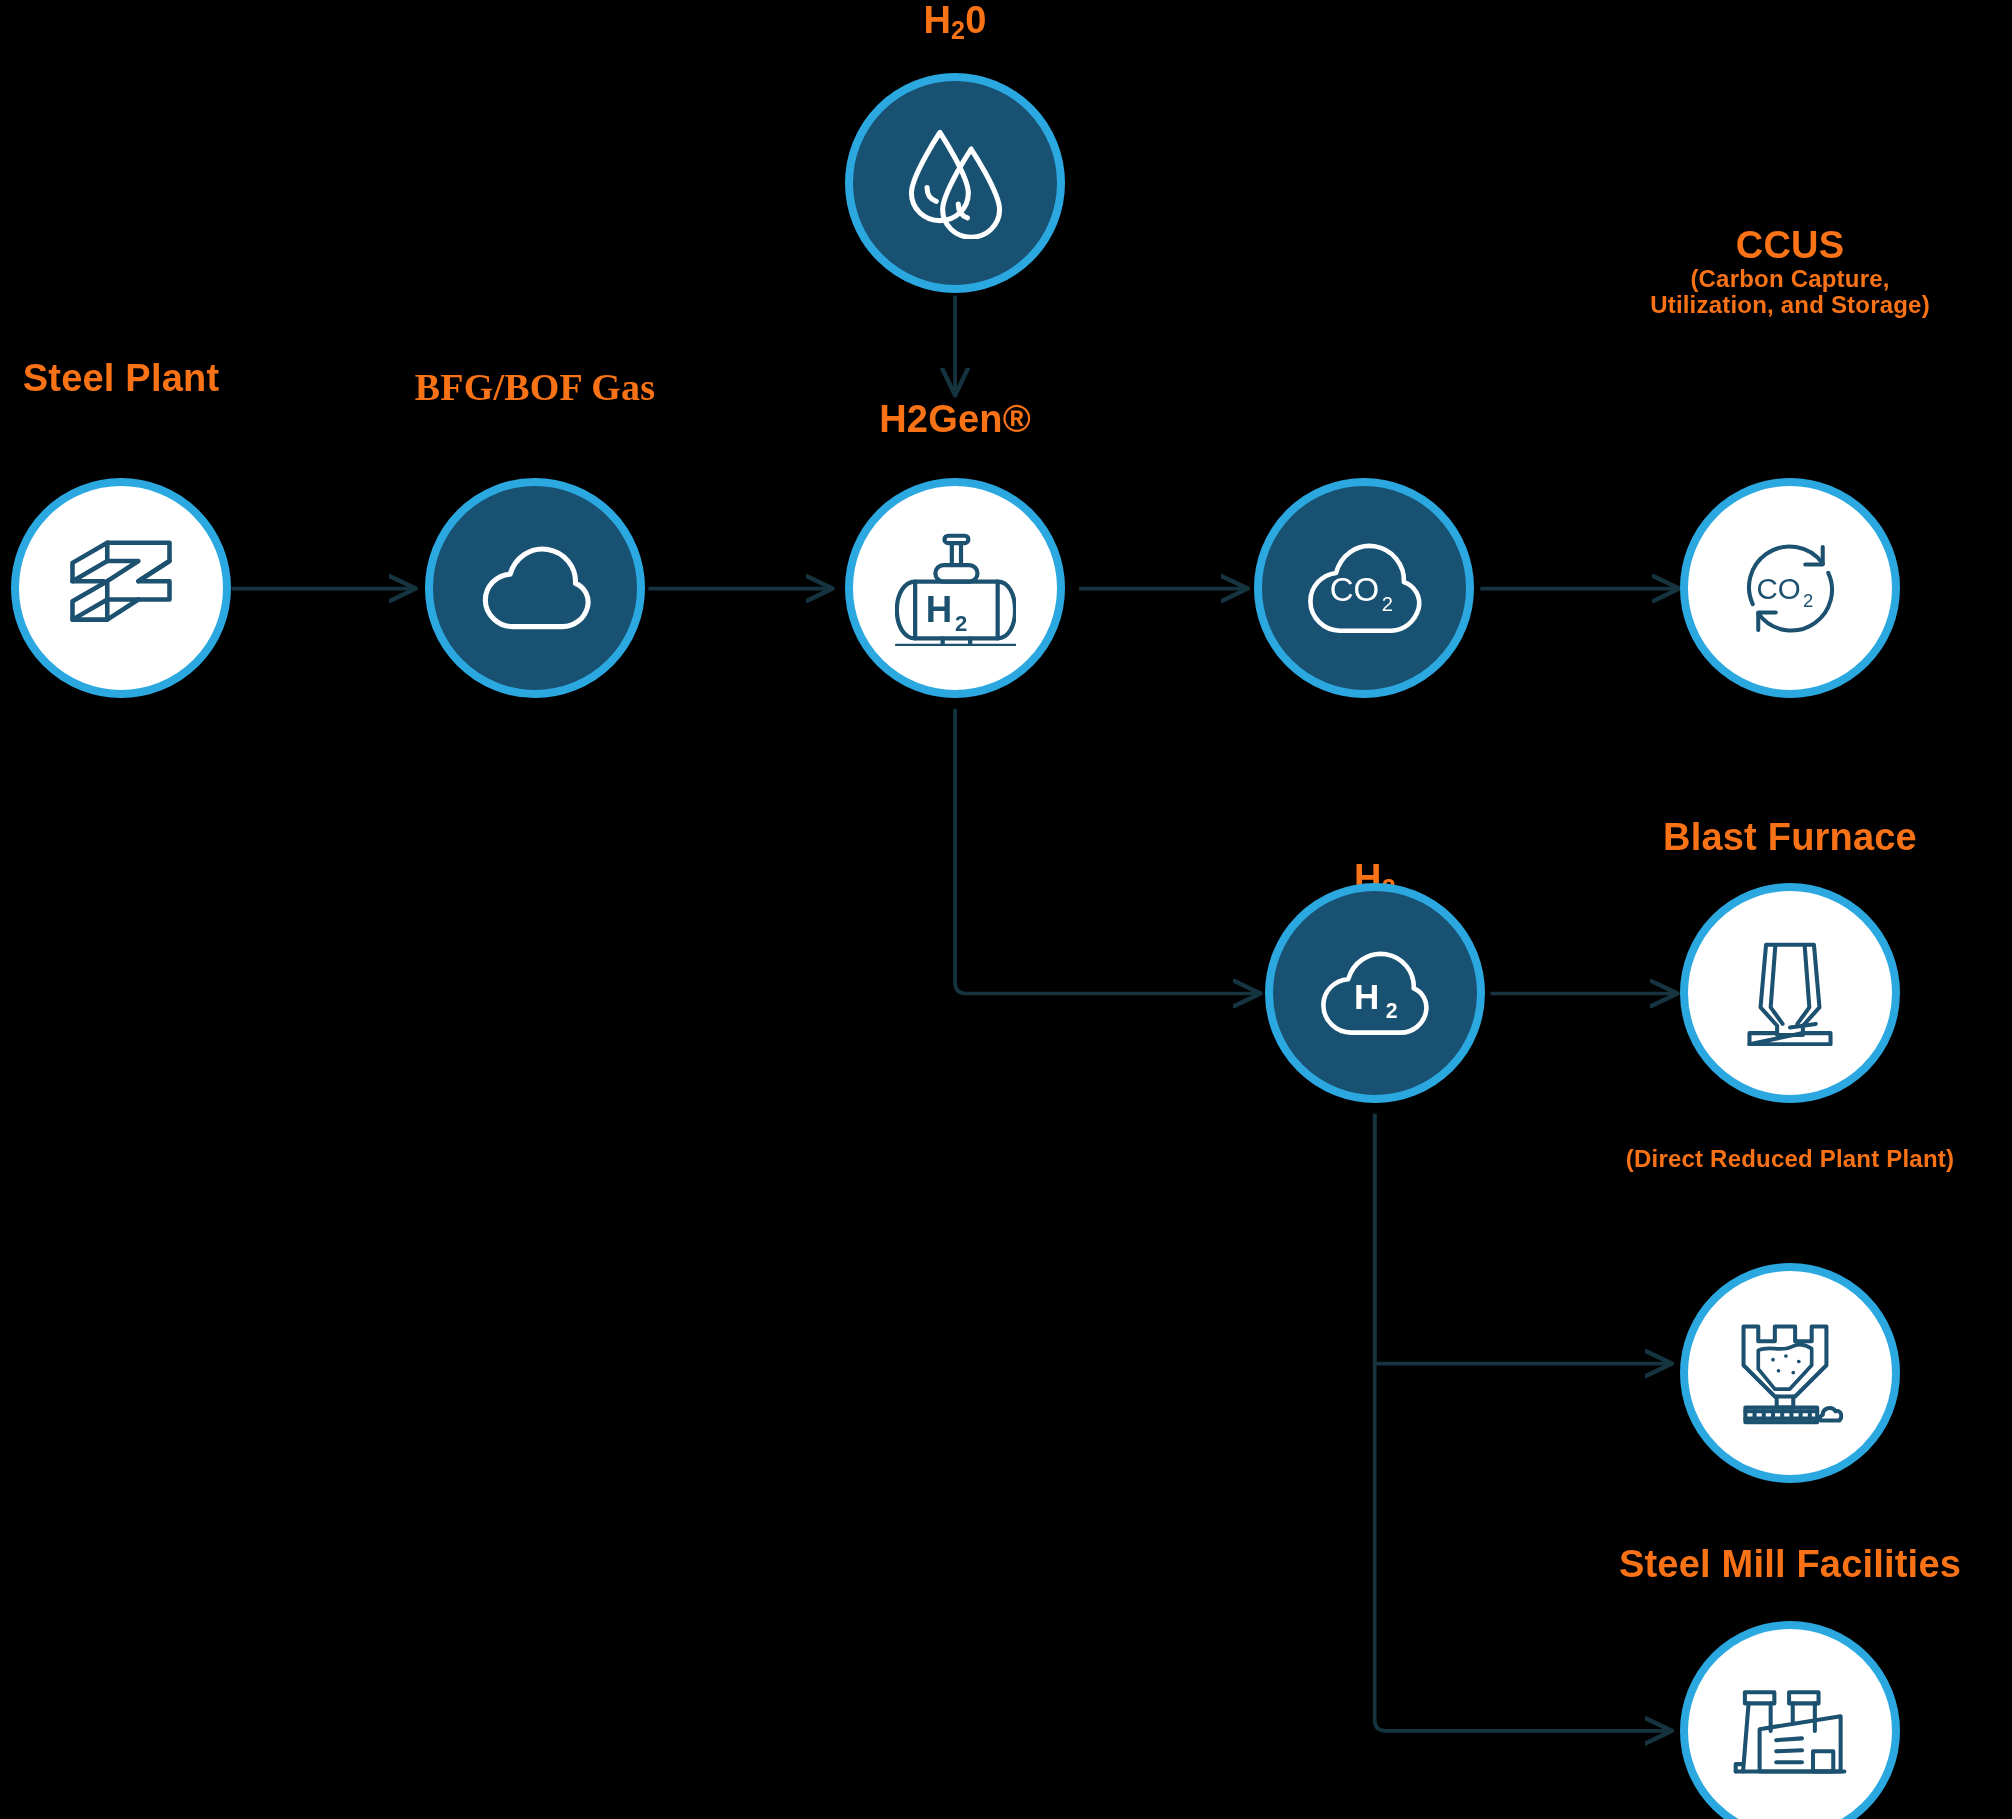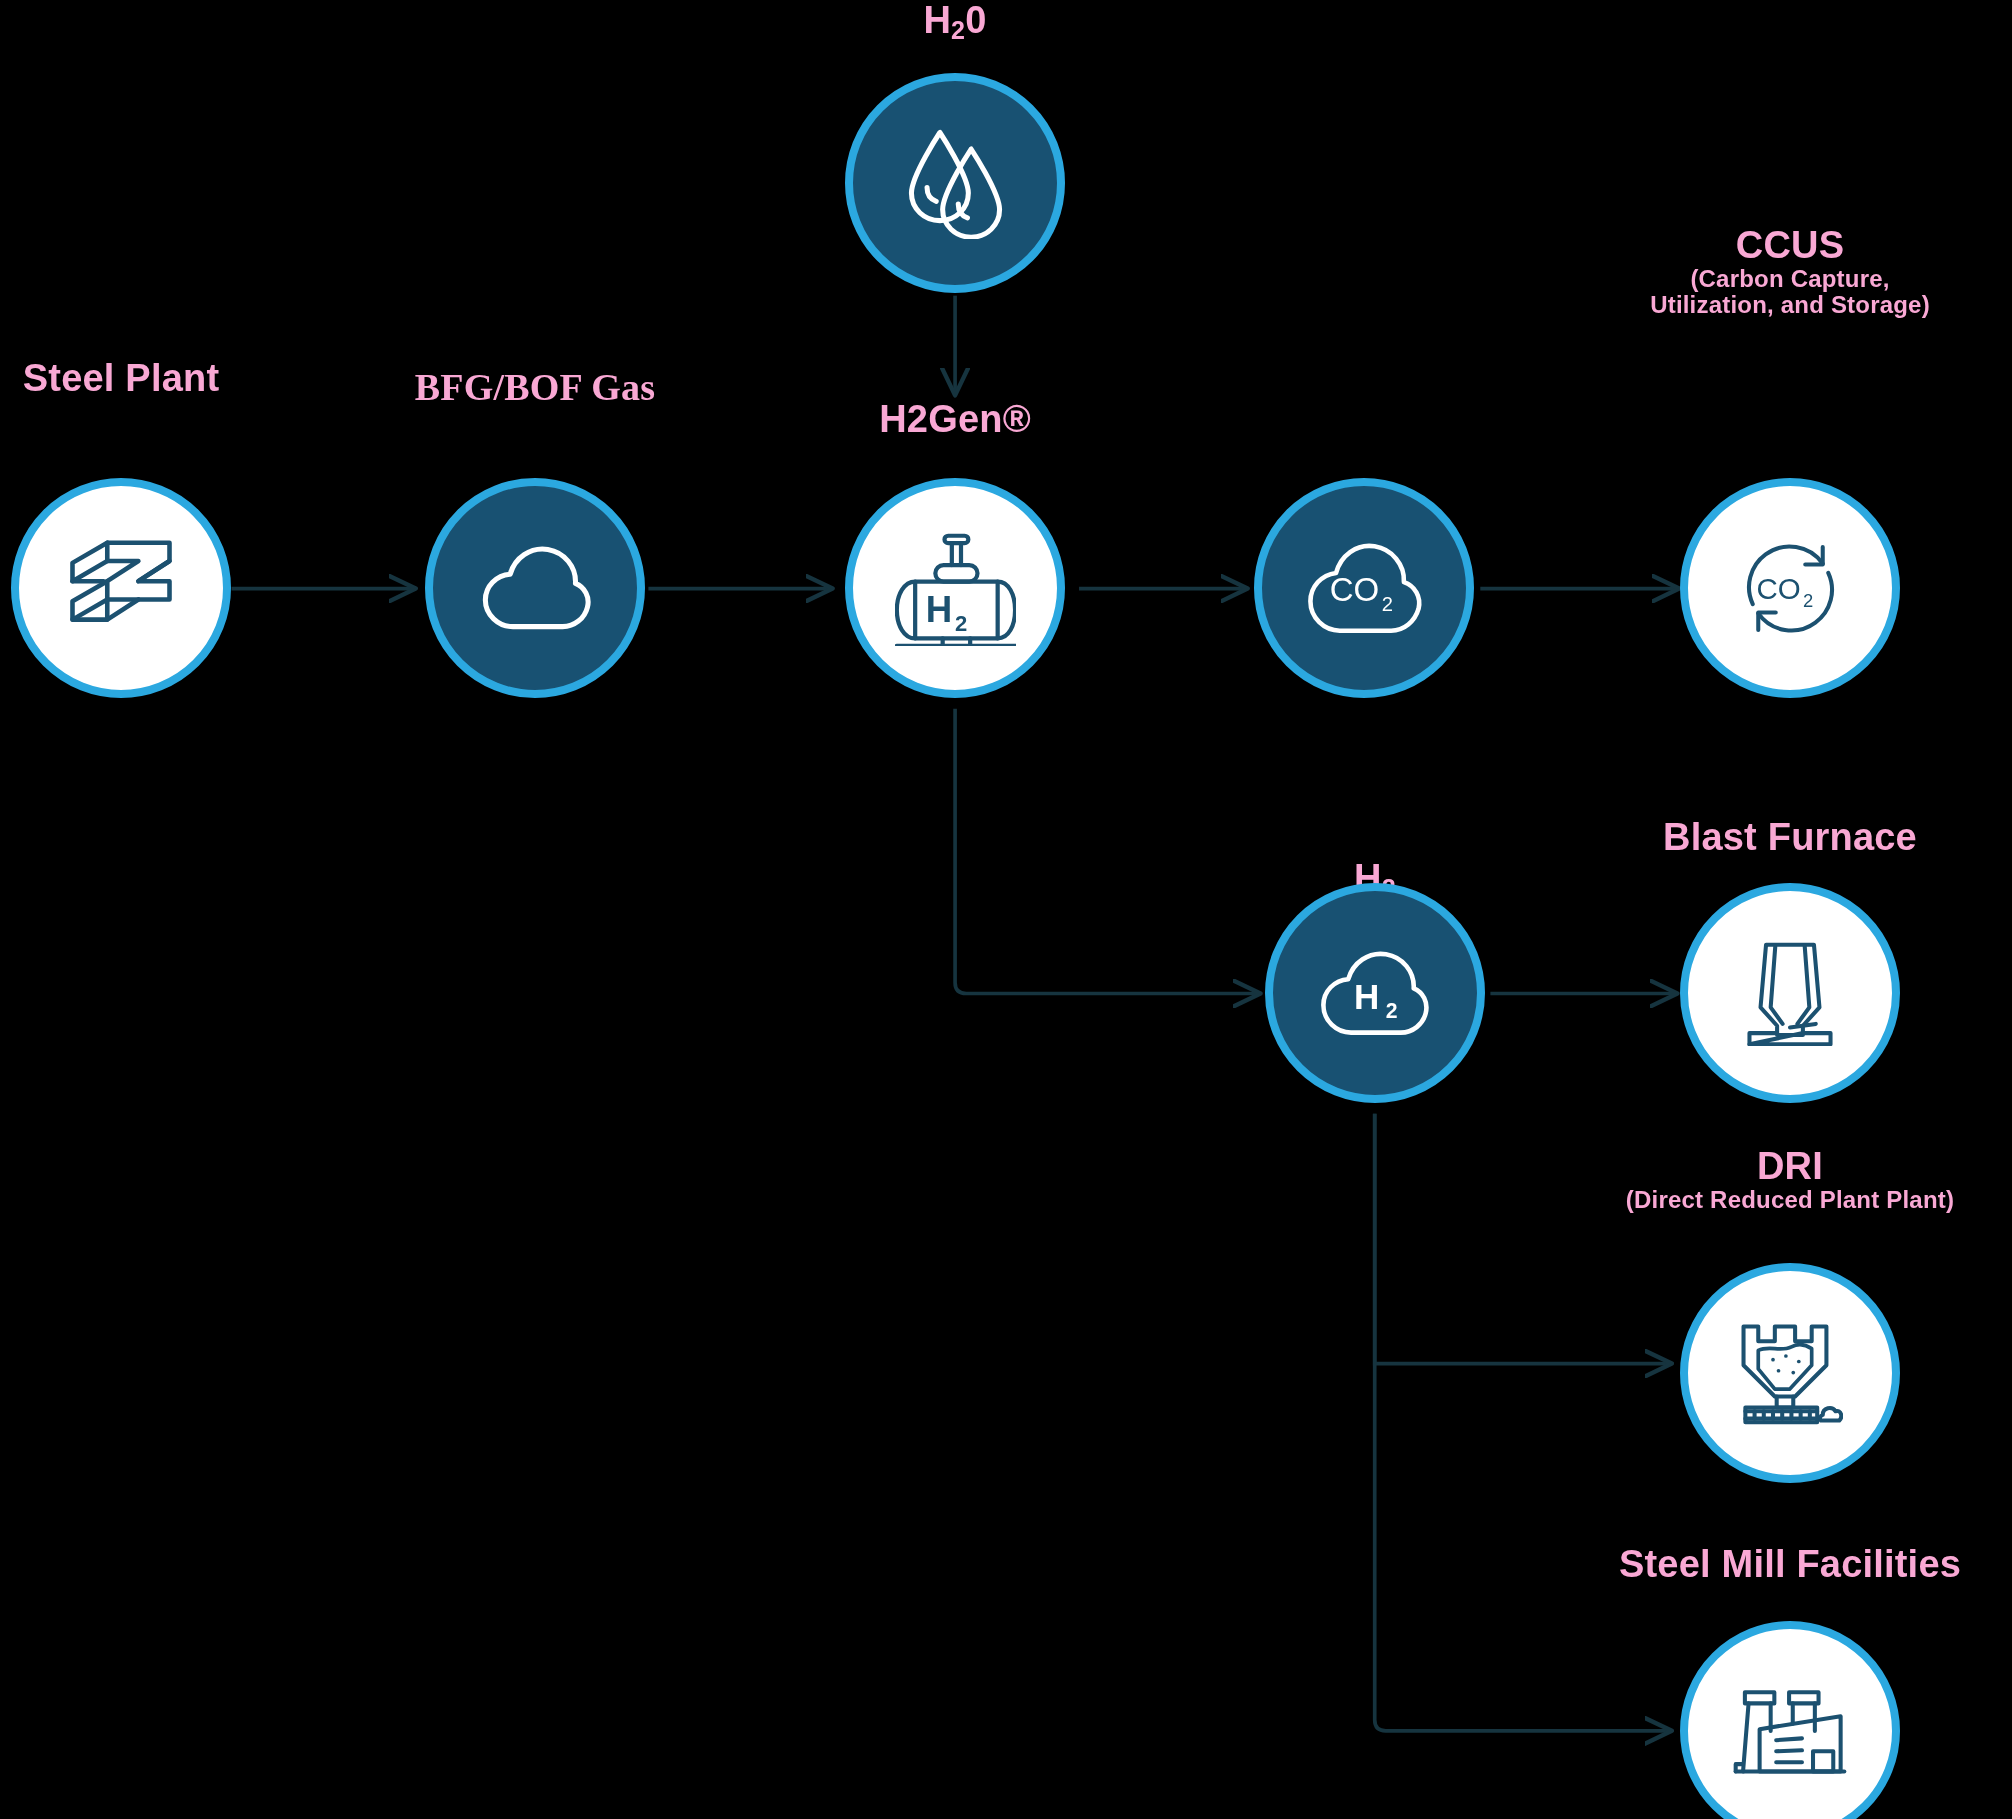--- a/index.html
+++ b/index.html
@@ -12,21 +12,21 @@
 
   
   .node{position:absolute;width:220px;height:220px;border-radius:50%;
         box-sizing:border-box;border:8.3px solid #2ba8e0;
         display:flex;align-items:center;justify-content:center;}
   .node.light{background:#ffffff;}
   .node.dark{background:#185172;}
   .node svg{display:block;}
 
   
-  .label{position:absolute;color:#f9a8d4;font-weight:700;
+  .label{position:absolute;color:#f97316;font-weight:700;
          text-align:center;line-height:1.08;letter-spacing:0.2px;
          white-space:nowrap;}
   .label .l1{font-size:38px;display:block;}
   .label .l2{font-size:24px;display:block;}
   .label sub{font-size:.66em;vertical-align:baseline;position:relative;top:.22em;}
 
   
   #wires{position:absolute;inset:0;pointer-events:none;}
 </style>
 </head>
@@ -172,21 +172,20 @@
         <path d="M36 6 L31 72 L44 90"></path>
         <path d="M68 6 L73 72 L60 90"></path>
         <path d="M8 112 L8 100 L38 100"></path>
         <path d="M66 100 L96 100 L96 112 L8 112 Z"></path>
         <path d="M52 94 L80 90"></path>
       </g>
     </svg>
   </div>
 
   <div class="label" style="left:1790px;top:1146px;transform:translateX(-50%);">
-    <span class="l1">DRI</span>
     <span class="l2">(Direct Reduced Plant Plant)</span>
   </div>
   <div class="node light" style="left:1680px;top:1263px;">
     <svg width="105" height="105" viewBox="0 0 114 114">
       <g fill="none" stroke="#1c5170" stroke-width="4.4" stroke-linecap="round" stroke-linejoin="round">
         <path d="M6 6 L6 48 L40 82 L62 82 L96 48 L96 6 L80 6 L80 22 L62 22 L62 6 L40 6 L40 22 L22 22 L22 6 Z"></path>
         <path d="M22 32 C34 26 46 34 58 28 C66 24 74 26 80 30 L80 48 L56 74 L40 74 L22 52 Z" stroke-width="4"></path>
         <circle cx="38" cy="42" r="2" fill="#1c5170" stroke="none"></circle>
         <circle cx="52" cy="38" r="2" fill="#1c5170" stroke="none"></circle>
         <circle cx="66" cy="44" r="2" fill="#1c5170" stroke="none"></circle>

